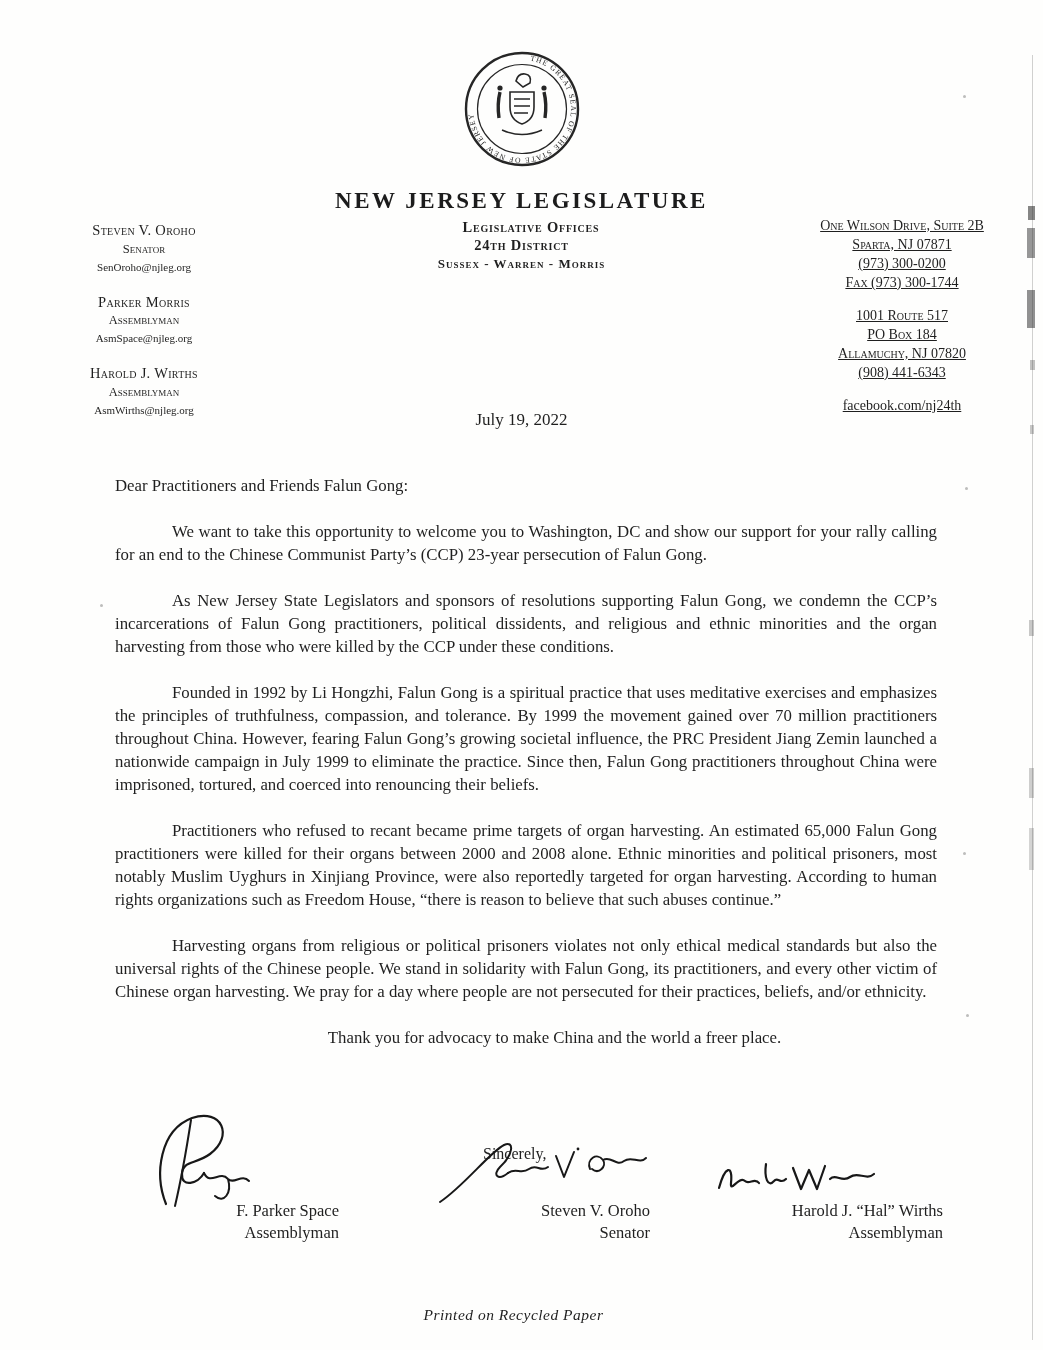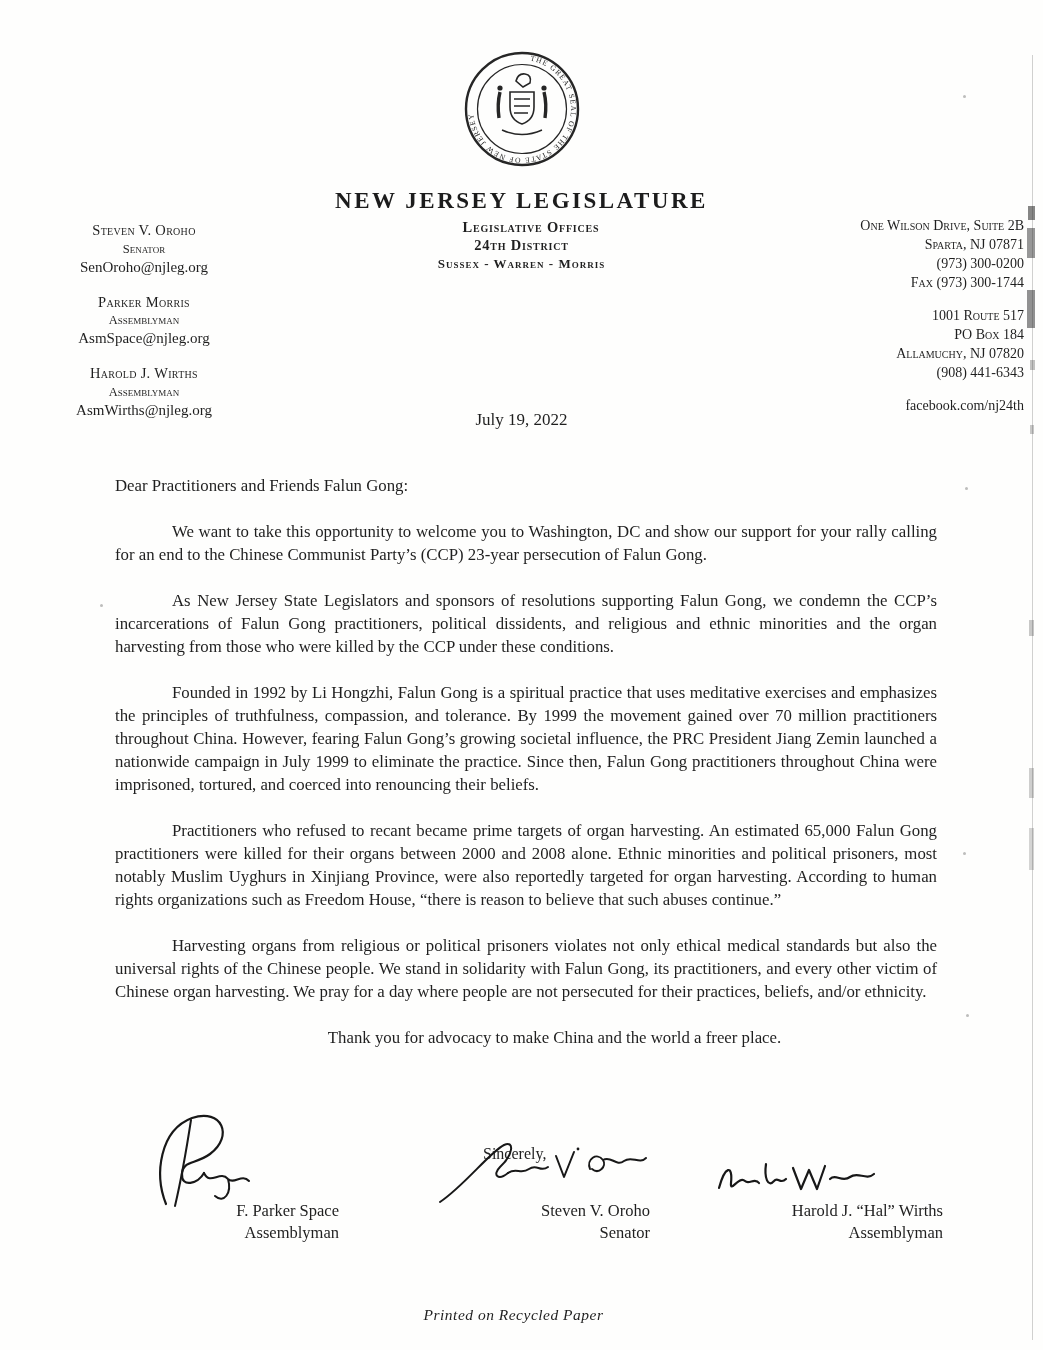--- a/index.html
+++ b/index.html
@@ -20,23 +20,23 @@
   .seal-wrap { margin-top:50px; }
   .lh-title { font-size:23px; font-weight:bold; letter-spacing:2.5px; margin-top:16px; color:#1c1c1c; }
   .lh-sub1 { font-size:14.5px; font-weight:bold; letter-spacing:0.8px; margin-top:5px;padding-left:19px; }
   .lh-sub2 { font-size:14.5px; font-weight:bold; letter-spacing:0.8px; margin-top:1px; }
   .lh-sub3 { font-size:13px; font-weight:bold; letter-spacing:1px; margin-top:2px; }
 
   .contact-left { position:absolute; left:26px; top:221px; width:236px; text-align:center; }
   .contact-block { margin-bottom:17px; }
   .c-name { font-variant:small-caps; font-size:14.5px; line-height:18.5px; letter-spacing:0.3px; }
   .c-title { font-variant:small-caps; font-size:12.5px; line-height:18px; }
-  .c-email { font-size:15px; line-height:18px; }
-
-  .contact-right { position:absolute; left:780px; top:216px; width:244px; text-align:right; }
+  .c-email { font-size:11px; line-height:18px; }
+
+  .contact-right { position:absolute; left:780px; top:216px; width:244px; text-align:center;text-decoration:underline; }
   .office-block { margin-bottom:14px; }
   .o-line { font-variant:small-caps; font-size:14px; line-height:19px; }
   .social-line { font-size:14px; line-height:19px; margin-top:14px; }
 
   
   .date-line { position:absolute; left:0; right:0; top:410px; text-align:center; font-size:17px; }
   .letter-body {
     position:absolute; left:115px; top:474px; width:822px;
     font-size:16.8px; line-height:23px; text-align:justify;
   }

